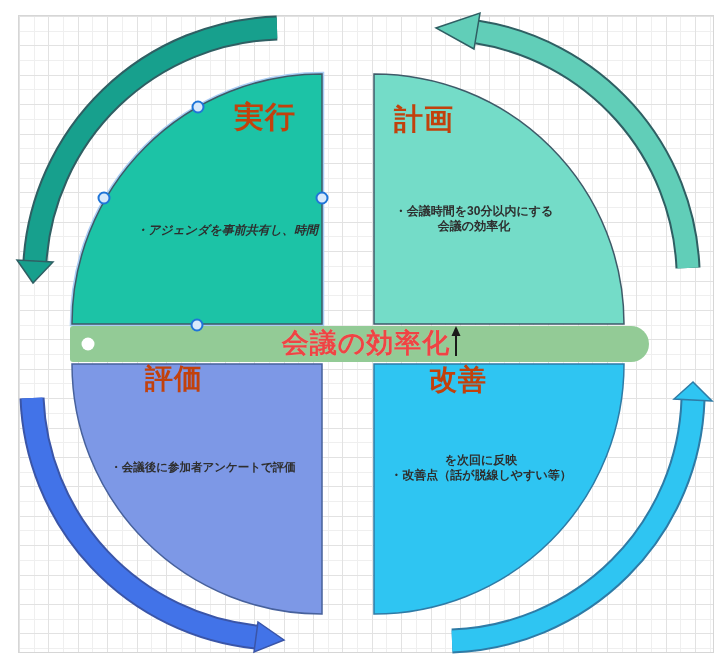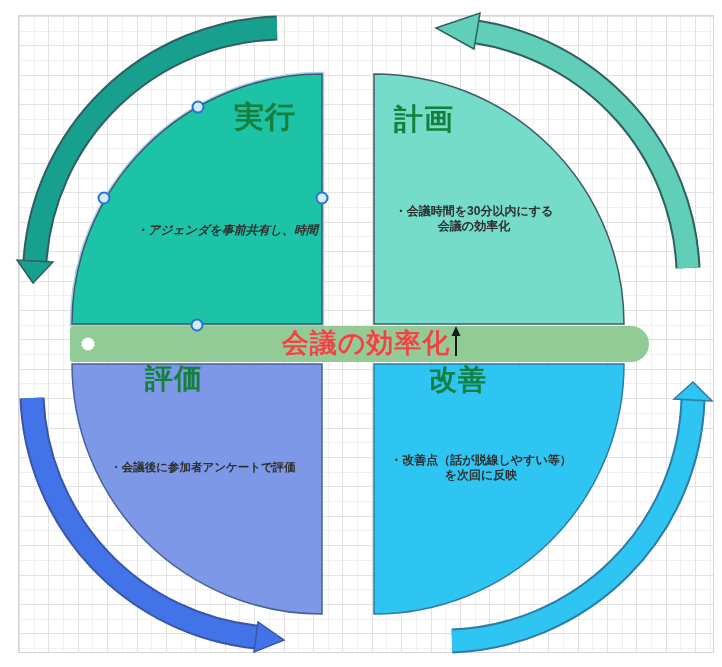--- a/index.html
+++ b/index.html
@@ -15,21 +15,21 @@
       repeating-linear-gradient(to right,#e2e2e2 0 1px,transparent 1px 29.4px),
       repeating-linear-gradient(to bottom,#e2e2e2 0 1px,transparent 1px 29.4px),
       repeating-linear-gradient(to right,#efefef 0 1px,transparent 1px 14.7px),
       repeating-linear-gradient(to bottom,#efefef 0 1px,transparent 1px 14.7px);
   }
   svg.shapes{position:absolute;left:0;top:0;}
   .txt{
     position:absolute;transform:translate(-50%,-50%);
     text-align:center;white-space:nowrap;pointer-events:none;
   }
-  .quad-title{font-size:29px;font-weight:700;color:#15803d;letter-spacing:1px;}
+  .quad-title{font-size:29px;font-weight:700;color:#c2410c;letter-spacing:1px;}
   .quad-note{font-size:12px;font-weight:600;color:#2e2e2e;line-height:15px;}
   .banner-label{font-size:27px;font-weight:700;color:#ef4444;letter-spacing:1px;
     text-shadow:0 0 1px rgba(255,255,255,.4);}
 </style>
 </head>
 <body>
 
 <div class="stage">
 
   <div class="grid"></div>
@@ -94,18 +94,18 @@
     <div>・アジェンダを事前共有し、時間</div>
   </div>
   <div class="txt quad-note" style="left:474px;top:219px;">
     <div>・会議時間を30分以内にする</div>
     <div>会議の効率化</div>
   </div>
   <div class="txt quad-note" style="left:203px;top:467px;font-size:11.5px;">
     <div>・会議後に参加者アンケートで評価</div>
   </div>
   <div class="txt quad-note" style="left:481px;top:468px;">
+    <div>を次回に反映</div>
     <div>・改善点（話が脱線しやすい等）</div>
-    <div>を次回に反映</div>
   </div>
 
   <div class="txt banner-label" style="left:366px;top:343px;">会議の効率化</div>
 </div>
 
 </body></html>

